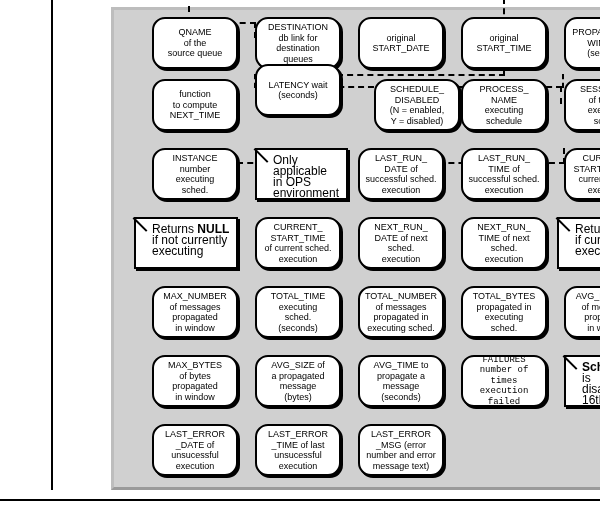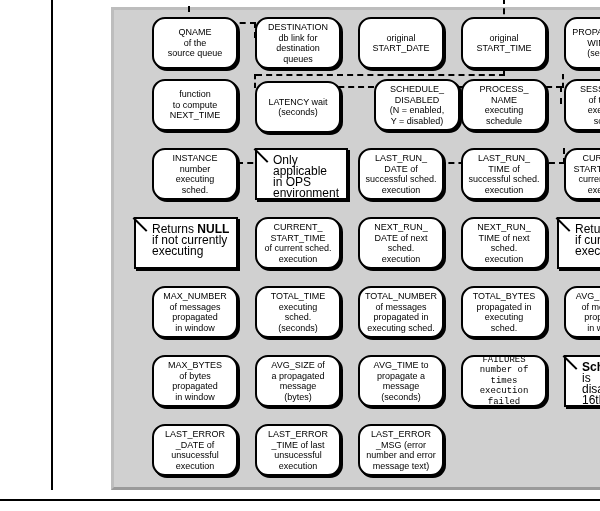--- a/index.html
+++ b/index.html
@@ -102,21 +102,21 @@
         </span>
       </div>
 
     <div class="node" style="left:38px;top:69px;width:86px;height:52px;">
         <span>
           <div>function</div>
           <div>to compute</div>
           <div>NEXT_TIME</div>
         </span>
       </div>
-    <div class="node" style="left:141px;top:71px;width:86px;height:52px;">
+    <div class="node" style="left:141px;top:54px;width:86px;height:52px;">
         <span>
           <div>LATENCY wait</div>
           <div>(seconds)</div>
         </span>
       </div>
     <div class="node" style="left:244px;top:69px;width:86px;height:52px;margin-left:16px;">
         <span>
           <div>SCHEDULE_</div>
           <div>DISABLED</div>
           <div>(N = enabled,</div>

